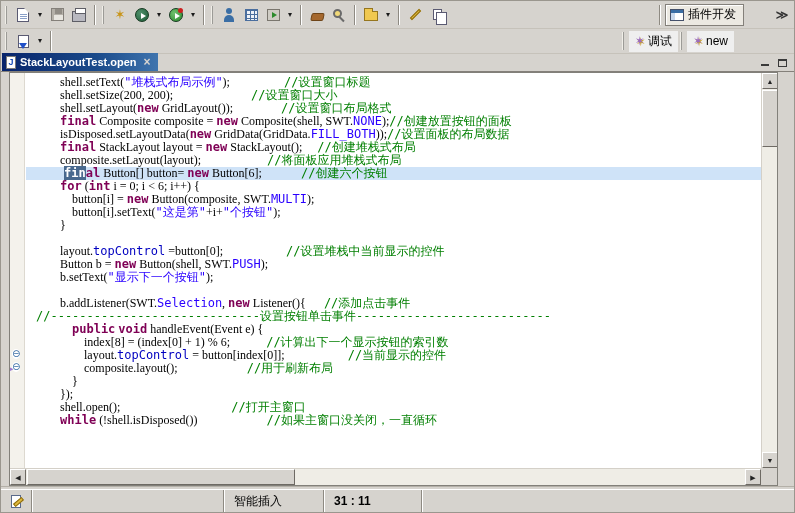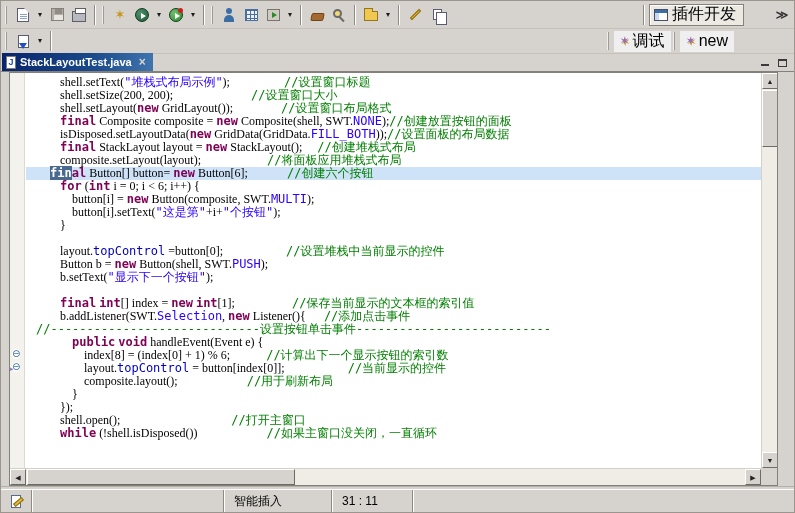--- a/index.html
+++ b/index.html
@@ -46,42 +46,42 @@
   .ic-folder::before { content:""; position:absolute; left:-1px; top:-4px; width:7px; height:3px; background:#f0c850; border:1px solid #96761e; border-bottom:none; }
   .ic-pencil { width:13px; height:3px; background:#e0b93a; border:1px solid #8a6a10; transform:rotate(-45deg); }
   .ic-copy { width:9px; height:11px; background:#fff; border:1px solid #5a5a72; position:relative; }
   .ic-copy::after { content:""; position:absolute; left:2px; top:2px; width:9px; height:11px; background:#fff; border:1px solid #5a5a72; }
   .ic-nextanno { width:11px; height:13px; background:#fff; border:1px solid #5a5a72; position:relative; }
   .ic-nextanno::after { content:""; position:absolute; left:0; bottom:-2px; border-style:solid; border-width:6px 4px 0 4px; border-color:#2050c8 transparent transparent transparent; }
   .ic-window { width:14px; height:12px; background:#fff; border:1px solid #44506a; position:relative; }
   .ic-window::before { content:""; position:absolute; left:0; top:0; right:0; height:3px; background:#3a6ea5; }
   .ic-window::after { content:""; position:absolute; left:0; top:3px; bottom:0; width:4px; background:#c8d8ec; }
   .persp-btn { display:flex; align-items:center; gap:4px; border:1px solid #84807a; background:#ece9e2; box-shadow:inset 1px 1px #fff; padding:2px 7px 2px 4px; height:22px; }
-  .persp-label { font-size:16px; color:#000; white-space:nowrap; }
+  .persp-label { font-size:12px; color:#000; white-space:nowrap; }
   .shortcut-btn { display:flex; align-items:center; gap:3px; padding:2px 5px; height:21px; border:1px solid transparent; }
   .persp-star { font-size:12px; color:#9a6ac0; line-height:1; text-shadow:1px 1px 0 #c8a020; }
 
   
   .tabbar { height:18px; display:flex; align-items:flex-end; padding-left:1px; background:#d6d3ce; border-bottom:1px solid #84807a; }
   .tab-active { height:18px; display:flex; align-items:center; gap:4px; padding:0 7px 0 4px; background:linear-gradient(90deg,#08246b 0%, #1a4a8a 60%, #3f74ae 100%); color:#fff; font-weight:bold; font-size:11px; }
   .ic-java { width:10px; height:13px; background:#fff; border:1px solid #7a7a7a; color:#1a4fba; font-size:9px; font-weight:bold; display:flex; align-items:center; justify-content:center; line-height:1; }
   .tab-close { color:#d8d4d0; font-size:12px; font-weight:bold; margin-left:3px; line-height:1; }
   .winbtns { margin-left:auto; display:flex; align-items:center; padding-right:4px; gap:3px; height:100%; }
   .win-btn { width:15px; height:13px; display:flex; align-items:center; justify-content:center; }
   .ic-min { width:8px; height:7px; border-bottom:2px solid #3a3a3a; }
   .ic-max { width:9px; height:8px; border:1px solid #3a3a3a; border-top:2px solid #3a3a3a; }
 
   
   .editor { position:relative; flex:1; margin:0 16px 0 8px; background:#fff; border:1px solid #82807a; overflow:hidden; }
   .ruler { position:absolute; left:0; top:0; bottom:17px; width:15px; background:#f4f2ec; border-right:1px solid #ddd9d0; }
   .fold-marker { position:absolute; left:2px; font-family:"DejaVu Sans",sans-serif; font-size:10px; color:#3a6ea5; line-height:1; background:#fff; border-radius:50%; }
   .override-marker { position:absolute; left:0px; font-size:7px; color:#9a7ad0; line-height:1; }
   .code { position:absolute; left:16px; top:0; right:16px; bottom:17px; overflow:hidden; padding:3px 0 0 10px; font-family:"DejaVu Sans Mono","Liberation Mono",monospace; font-size:12px; line-height:13px; }
   .line { height:13px; white-space:pre; }
-  .line.hl { background:#cfe3f8; margin-left:-10px; padding-left:0; }
+  .line.hl { background:#cfe3f8; margin-left:-10px; padding-left:14px; }
   .p { color:#000;font-family:Liberation Serif, serif; }
   .k { color:#7f0055; font-weight:bold; }
   .s { color:#2a00ff; }
   .c { color:#007f00; }
   .t { color:#2a00ff; }
   .f { color:#0000c0; }
   .x { background:#49698e; color:#fff; font-weight:bold; }
 
   
   .vscroll { position:absolute; right:0; top:0; bottom:17px; width:16px; background:#efede6; border-left:1px solid #d4d0c8; }
@@ -95,22 +95,22 @@
   .hthumb { position:absolute; left:17px; top:0; width:268px; height:16px; background:#d6d3ce; border:1px solid; border-color:#fff #6e6a64 #6e6a64 #fff; }
   .corner { position:absolute; right:0; bottom:0; width:16px; height:17px; background:#d6d3ce; }
 
   
   .gapstrip { height:3px; border-top:1px solid #b4b0a8; }
   .statusbar { height:23px; display:flex; align-items:stretch; border-top:1px solid #fff; }
   .scell { display:flex; align-items:center; border-left:1px solid #8e8a82; box-shadow:inset 1px 0 #fff; padding:0 10px; font-size:12px; white-space:nowrap; }
   .scell.first { border-left:none; box-shadow:none; width:30px; justify-content:center; }
   .scell.gap { width:192px; }
   .scell.w1 { width:95px; }
-  .scell.w2 { width:108px; }
-  .scell.w3 { width:81px; }
+  .scell.w2 { width:100px; }
+  .scell.w3 { width:98px;font-weight:bold; }
   .scell.rest { flex:1; }
   .ic-statdoc { width:12px; height:13px; background:#fff; border:1px solid #5a6a8a; position:relative; }
   .ic-statdoc::after { content:""; position:absolute; left:1px; top:4px; width:9px; height:2px; background:#e0b93a; border:1px solid #8a6a10; transform:rotate(-40deg); }
 </style>
 </head>
 <body>
 
 <div class="window">
 
   <div class="tbrow">
@@ -208,21 +208,21 @@
     <span class="handle"></span>
     <button class="shortcut-btn" style="margin-right:58px;">
       <span class="persp-star">✶</span>
       <span class="persp-label">new</span>
     </button>
   </div>
 
   <div class="tabbar">
     <div class="tab-active">
       <span class="ic-java">J</span>
-      <span>StackLayoutTest.java</span>
+      <span>StackLayoutTest.open</span>
       <span class="tab-close">×</span>
     </div>
     <div class="winbtns">
       <span class="win-btn">
           <span class="ic-min"></span>
         </span>
       <span class="win-btn">
           <span class="ic-max"></span>
         </span>
     </div>
@@ -245,21 +245,20 @@
         <div class="line hl"><span class="p">        </span><span class="x">fin</span><span class="k">al</span><span class="p"> Button[] button= </span><span class="k">new</span><span class="p"> Button[6];             </span><span class="c">//创建六个按钮</span></div>
         <div class="line"><span class="p">        </span><span class="k">for</span><span class="p"> (</span><span class="k">int</span><span class="p"> i = 0; i &lt; 6; i++) {</span></div>
         <div class="line"><span class="p">            button[i] = </span><span class="k">new</span><span class="p"> Button(composite, SWT.</span><span class="t">MULTI</span><span class="p">);</span></div>
         <div class="line"><span class="p">            button[i].setText(</span><span class="s">"这是第"</span><span class="p">+i+</span><span class="s">"个按钮"</span><span class="p">);</span></div>
         <div class="line"><span class="p">        }</span></div>
         <div class="line"></div>
         <div class="line"><span class="p">        layout.</span><span class="f">topControl</span><span class="p"> =button[0];                     </span><span class="c">//设置堆栈中当前显示的控件</span></div>
         <div class="line"><span class="p">        Button b = </span><span class="k">new</span><span class="p"> Button(shell, SWT.</span><span class="t">PUSH</span><span class="p">);</span></div>
         <div class="line"><span class="p">        b.setText(</span><span class="s">"显示下一个按钮"</span><span class="p">);</span></div>
         <div class="line"></div>
-        <div class="line"><span class="p">        </span><span class="k">final</span><span class="p"> </span><span class="k">int</span><span class="p">[] index = </span><span class="k">new</span><span class="p"> </span><span class="k">int</span><span class="p">[1];                   </span><span class="c">//保存当前显示的文本框的索引值</span></div>
         <div class="line"><span class="p">        b.addListener(SWT.</span><span class="t">Selection</span><span class="p">, </span><span class="k">new</span><span class="p"> Listener(){      </span><span class="c">//添加点击事件</span></div>
         <div class="line"><span class="c">//-----------------------------设置按钮单击事件---------------------------</span></div>
         <div class="line"><span class="p">            </span><span class="k">public</span><span class="p"> </span><span class="k">void</span><span class="p"> handleEvent(Event e) {</span></div>
         <div class="line"><span class="p">                index[8] = (index[0] + 1) % 6;            </span><span class="c">//计算出下一个显示按钮的索引数</span></div>
         <div class="line"><span class="p">                layout.</span><span class="f">topControl</span><span class="p"> = button[index[0]];                     </span><span class="c">//当前显示的控件</span></div>
         <div class="line"><span class="p">                composite.layout();                       </span><span class="c">//用于刷新布局</span></div>
         <div class="line"><span class="p">            }</span></div>
         <div class="line"><span class="p">        });</span></div>
         <div class="line"><span class="p">        shell.open();                                     </span><span class="c">//打开主窗口</span></div>
         <div class="line"><span class="p">        </span><span class="k">while</span><span class="p"> (!shell.isDisposed())                       </span><span class="c">//如果主窗口没关闭，一直循环</span></div>

